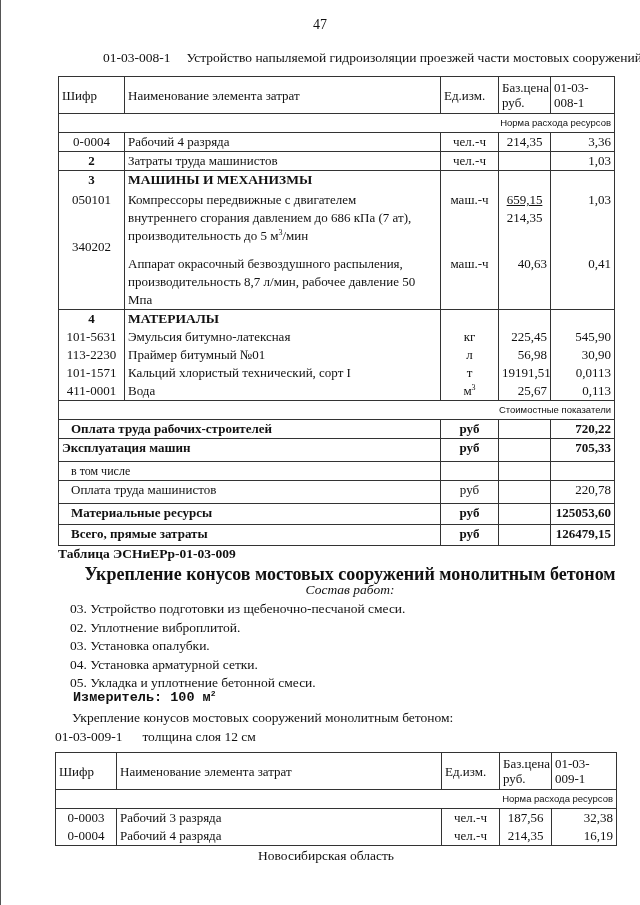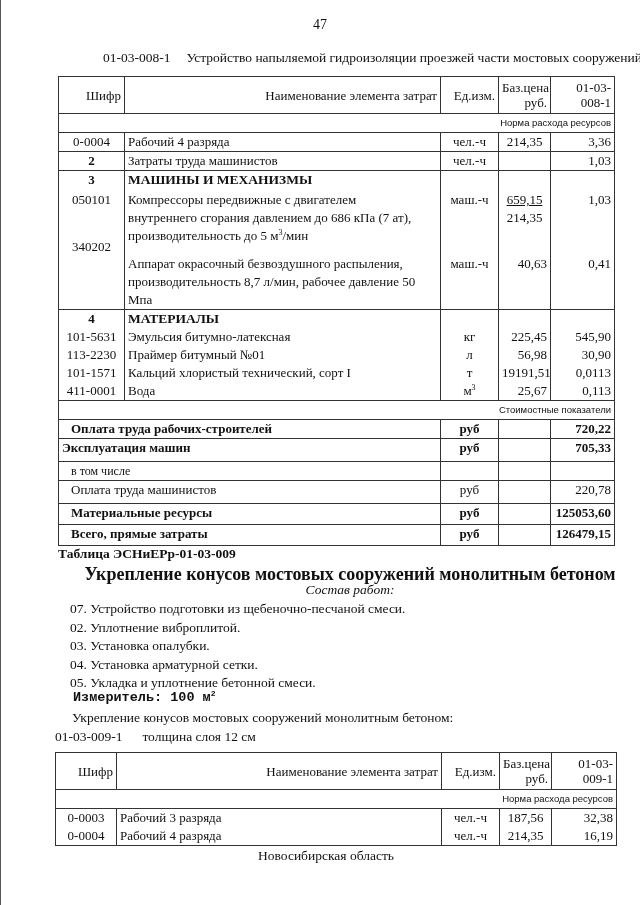--- a/index.html
+++ b/index.html
@@ -5,21 +5,21 @@
   html, body { margin: 0; padding: 0; background: #ffffff; }
   body { width: 640px; height: 905px; position: relative; overflow: hidden;
          font-family: "Liberation Serif", serif; color: #111; font-size: 13px; }
   .left-edge { position: absolute; left: 0; top: 0; width: 1px; height: 905px; background: #555; }
   .page-num { position: absolute; top: 17px; left: 0; width: 640px; text-align: center; font-size: 14px; }
   .sec-title { position: absolute; top: 50px; left: 58px; font-size: 13.5px; white-space: nowrap; margin-left: 45px; }
   .sec-title .code { display: inline-block; width: 80px; }
 
   table.est { position: absolute; border-collapse: collapse; table-layout: fixed; font-size: 13px; }
   table.est td, table.est th { border: 1px solid #333; padding: 0 3px; line-height: 18px; vertical-align: top; }
-  table.est th { font-weight: normal; vertical-align: middle; text-align: right; height: 36px; line-height: 15px; }
+  table.est th { font-weight: normal; vertical-align: middle; text-align: left; height: 36px; line-height: 15px; }
   .norm-row td { font-family: "Liberation Sans", sans-serif; font-size: 9.5px; text-align: right; height: 16px; line-height: 16px; padding-right: 8px; }
   .c { text-align: center; }
   .r { text-align: right; }
   .b { font-weight: bold; }
   .u { text-decoration: underline; }
   sup { font-size: 8px; line-height: 0; }
 
   .t1 { top: 76px; left: 58px; width: 556px; }
   .costs td { border-top: none; border-bottom: none; }
   .costs td.cn { border-right: none; }
@@ -195,21 +195,21 @@
     <td style="border-bottom:1px solid #333"></td>
     <td class="r b" style="border-bottom:1px solid #333">126479,15</td>
   </tr>
 </tbody>
   </table>
 
 <div class="tbl-hdr">Таблица  ЭСНиЕРр-01-03-009</div>
 <div class="tbl-sub">Укрепление конусов мостовых сооружений монолитным бетоном</div>
 <div class="tbl-comp">Состав работ:</div>
 <div class="works">
-  <div>07. Устройство подготовки из щебеночно-песчаной смеси.</div>
+  <div>03. Устройство подготовки из щебеночно-песчаной смеси.</div>
   <div>02. Уплотнение виброплитой.</div>
   <div>03. Установка опалубки.</div>
   <div>04. Установка арматурной сетки.</div>
   <div>05. Укладка и уплотнение бетонной смеси.</div>
 </div>
 <div class="meter"><span>Измеритель: 100 м</span><sup>2</sup></div>
 <div class="desc">Укрепление конусов мостовых сооружений монолитным бетоном:</div>
 <div class="sub-code">
   <span class="code">01-03-009-1</span>
   <span>толщина слоя 12 см</span>

